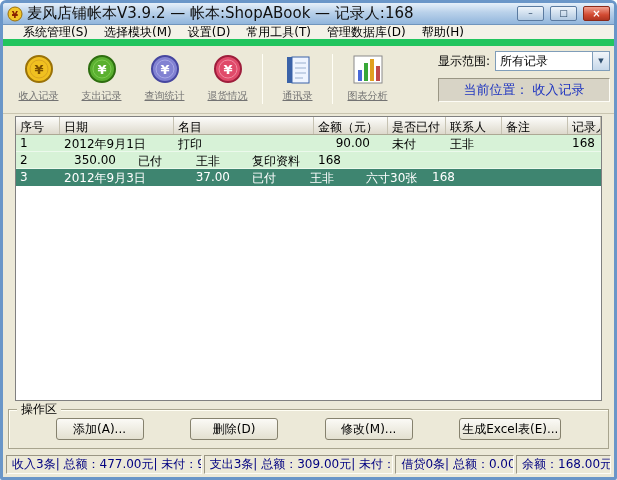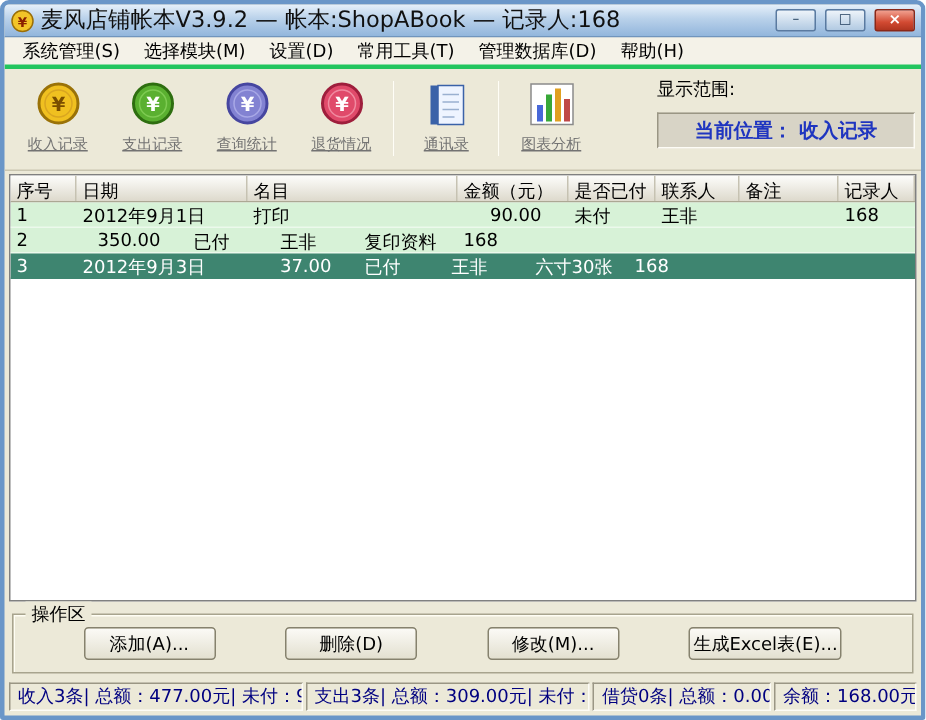--- a/index.html
+++ b/index.html
@@ -33,22 +33,22 @@
   }
   .win-btn.close {
     background: linear-gradient(#f2a190, #d24a32 60%, #b03520);
     border-color: #8a2818; color: #fff; font-size: 10px; font-weight: bold;
   }
 
   
   .menubar {
     height: 21px; flex: 0 0 21px;
     background: #f4f2e8;
-    border-bottom: 3px solid #22c55e;
-    display: flex; align-items: center; padding: 0 4px;
+    border-bottom: 7px solid #22c55e;
+    display: flex; align-items: center; padding: 0 12px;
   }
   .menu-item { padding: 2px 8px; white-space: nowrap; }
 
   
   .toolbar {
     height: 68px; flex: 0 0 68px;
     display: flex; align-items: flex-start;
     padding: 3px 4px 2px 4px;
     border-bottom: 1px solid #c9c5b0;
   }
@@ -73,26 +73,26 @@
     width: 17px; height: 100%;
     background: linear-gradient(#f2f6fa, #c6d8ea);
     border-left: 1px solid #7f9db9;
     display: flex; align-items: center; justify-content: center;
     font-size: 7px; color: #2f4f6f;
   }
   .loc-panel {
     background: #d8d4c6;
     border: 1px solid; border-color: #9a9684 #fdfcf6 #fdfcf6 #9a9684;
     padding: 2px 4px; text-align: center;
-    font-weight: bold; font-size: 13px; color: #1f35c0; white-space: nowrap;
+    font-weight: normal; font-size: 13px; color: #1f35c0; white-space: nowrap;
   }
 
   
   .table-wrap {
-    flex: 1 1 auto; margin: 2px 3px;
+    flex: 1 1 auto; margin: 2px 12px;
     border: 1px solid #808080; background: #fff;
     display: flex; flex-direction: column; overflow: hidden;
   }
   .thead {
     display: flex; height: 18px; flex: 0 0 18px;
     background: linear-gradient(#fdfdfb, #ddd9cc);
     border-bottom: 1px solid #aca894;
   }
   .th {
     padding: 2px 4px; border-right: 1px solid #c6c2b2;
@@ -236,20 +236,24 @@
           </svg>
         </span>
         <span class="tb-label">图表分析</span>
       </div>
 
     </div>
 
     <div class="tb-right">
       <div class="range-row">
         <span class="range-label">显示范围:</span>
+        <div class="combo">
+          <span class="combo-value">所有记录</span>
+          <span class="combo-arrow">▼</span>
+        </div>
       </div>
       <div class="loc-panel">当前位置：  收入记录</div>
     </div>
   </div>
 
   <div class="table-wrap">
     <div class="thead">
       <div class="th c0">序号</div>
       <div class="th c1">日期</div>
       <div class="th c2">名目</div>

